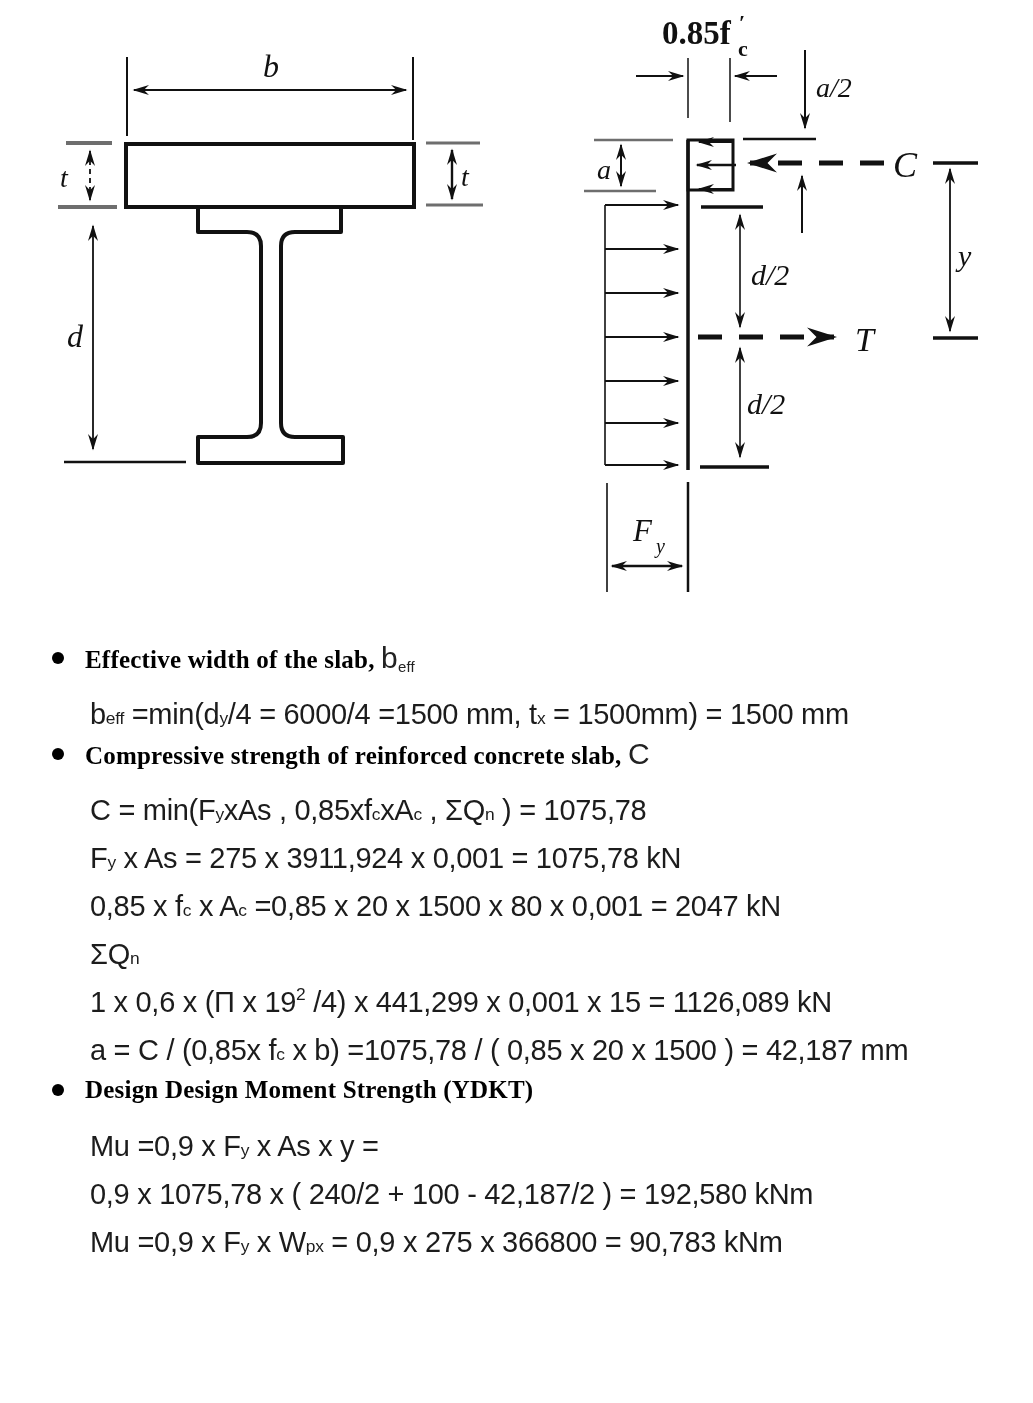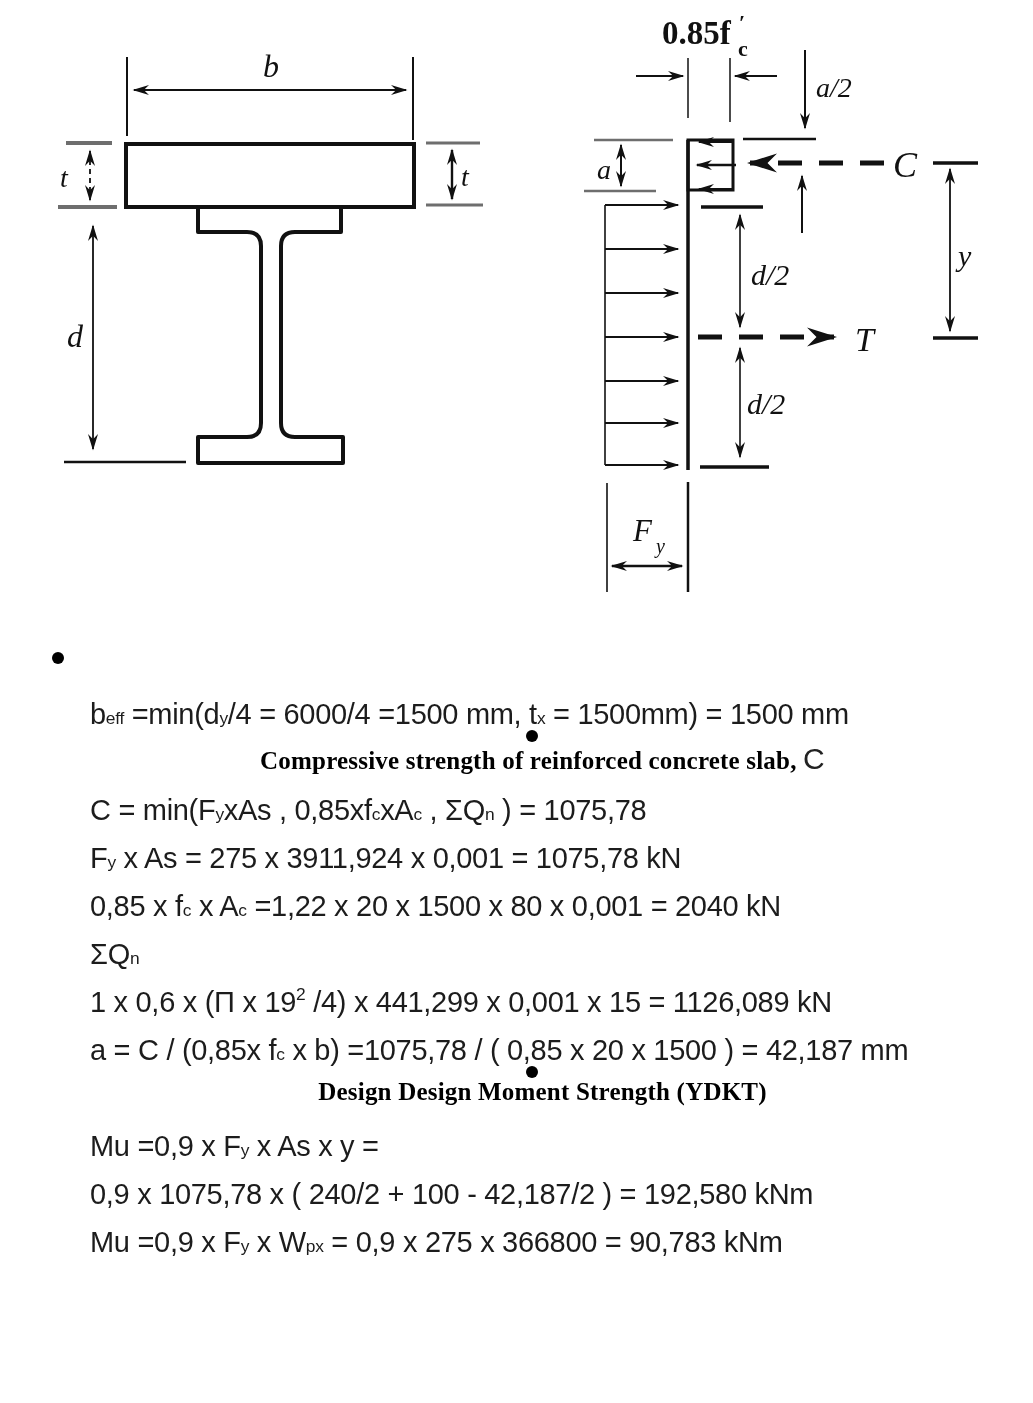--- a/index.html
+++ b/index.html
@@ -6,21 +6,21 @@
   .page{position:relative;width:1033px;height:1403px;background:#ffffff;overflow:hidden;
         font-family:"Liberation Serif",serif;color:#000;}
   svg.fig{position:absolute;top:0;left:0;}
   svg.fig text{fill:#111;}
   .lbl{font-family:"Liberation Serif",serif;font-style:italic;}
   .lblb{font-family:"Liberation Serif",serif;font-weight:bold;}
 
   .content{position:absolute;left:0;top:634px;width:1033px;}
   .section{margin:0;}
   .hrow{display:flex;align-items:center;height:48px;padding-left:52px;}
-  .section:not(:first-child) .hrow{margin-top:-8px;flex-direction:column;}
+  .section:not(:first-child) .hrow{margin-top:-8px;}
   .bullet{width:12px;height:12px;border-radius:50%;background:#000;margin-right:21px;flex:0 0 12px;}
   .heading{font-family:"Liberation Serif",serif;font-weight:700;font-size:25px;
            letter-spacing:.2px;color:#000;white-space:pre;}
   .heading .sans-tok{font-family:"Liberation Sans",sans-serif;font-weight:400;font-size:30px;color:#222;}
   .fline{display:flex;align-items:center;height:48px;padding-left:90px;
          font-family:"Liberation Sans",sans-serif;font-size:29px;color:#1c1c1c;
          letter-spacing:-.3px;white-space:pre;}
   .hrow + .fline{margin-top:8px;}
   .fline span{white-space:pre;}
   .sub{font-size:.6em;position:relative;top:.28em;}
@@ -155,31 +155,32 @@
     <text class="lbl" x="747" y="414" font-size="30">d/2</text>
     <text class="lbl" x="958" y="266" font-size="30">y</text>
     <text class="lbl" x="633" y="541" font-size="31">F</text>
     <text class="lbl" x="656" y="553" font-size="20">y</text>
   </svg>
 
   <div class="content" id="sections">
       <div class="section">
         <div class="hrow">
           <span class="bullet"></span>
+          <span class="heading"><span>Effective width of the slab, </span><span class="sans-tok">b</span><span class="sub sans-tok">eff</span></span>
         </div>
         <div class="fline"><span>b</span><span class="sub">eff</span><span> =min(d</span><span class="sub">y</span><span>/4 = 6000/4 =1500 mm, t</span><span class="sub">x</span><span> = 1500mm) = 1500 mm</span></div>
       </div>
       <div class="section">
         <div class="hrow">
           <span class="bullet"></span>
           <span class="heading"><span>Compressive strength of reinforced concrete slab, </span><span class="sans-tok">C</span></span>
         </div>
         <div class="fline"><span>C = min(F</span><span class="sub">y</span><span>xAs , 0,85xf</span><span class="sub">c</span><span>xA</span><span class="sub">c</span><span> , ΣQ</span><span class="sub">n</span><span> ) = 1075,78</span></div>
         <div class="fline"><span>F</span><span class="sub">y</span><span> x As = 275 x 3911,924 x 0,001 = 1075,78 kN</span></div>
-        <div class="fline"><span>0,85 x f</span><span class="sub">c</span><span> x A</span><span class="sub">c</span><span> =1,22 x 20 x 1500 x 80 x 0,001 = 2040 kN</span></div>
+        <div class="fline"><span>0,85 x f</span><span class="sub">c</span><span> x A</span><span class="sub">c</span><span> =0,85 x 20 x 1500 x 80 x 0,001 = 2047 kN</span></div>
         <div class="fline"><span>ΣQ</span><span class="sub">n</span></div>
         <div class="fline"><span>1 x 0,6 x (Π x 19</span><span class="sup">2</span><span> /4) x 441,299 x 0,001 x 15 = 1126,089 kN</span></div>
       </div>
       <div class="section">
         <div class="fline"><span>a = C / (0,85x f</span><span class="sub">c</span><span> x b) =1075,78 / ( 0,85 x 20 x 1500 ) = 42,187 mm</span></div>
       </div>
       <div class="section">
         <div class="hrow">
           <span class="bullet"></span>
           <span class="heading"><span>Design Design Moment Strength (YDKT)</span></span>

